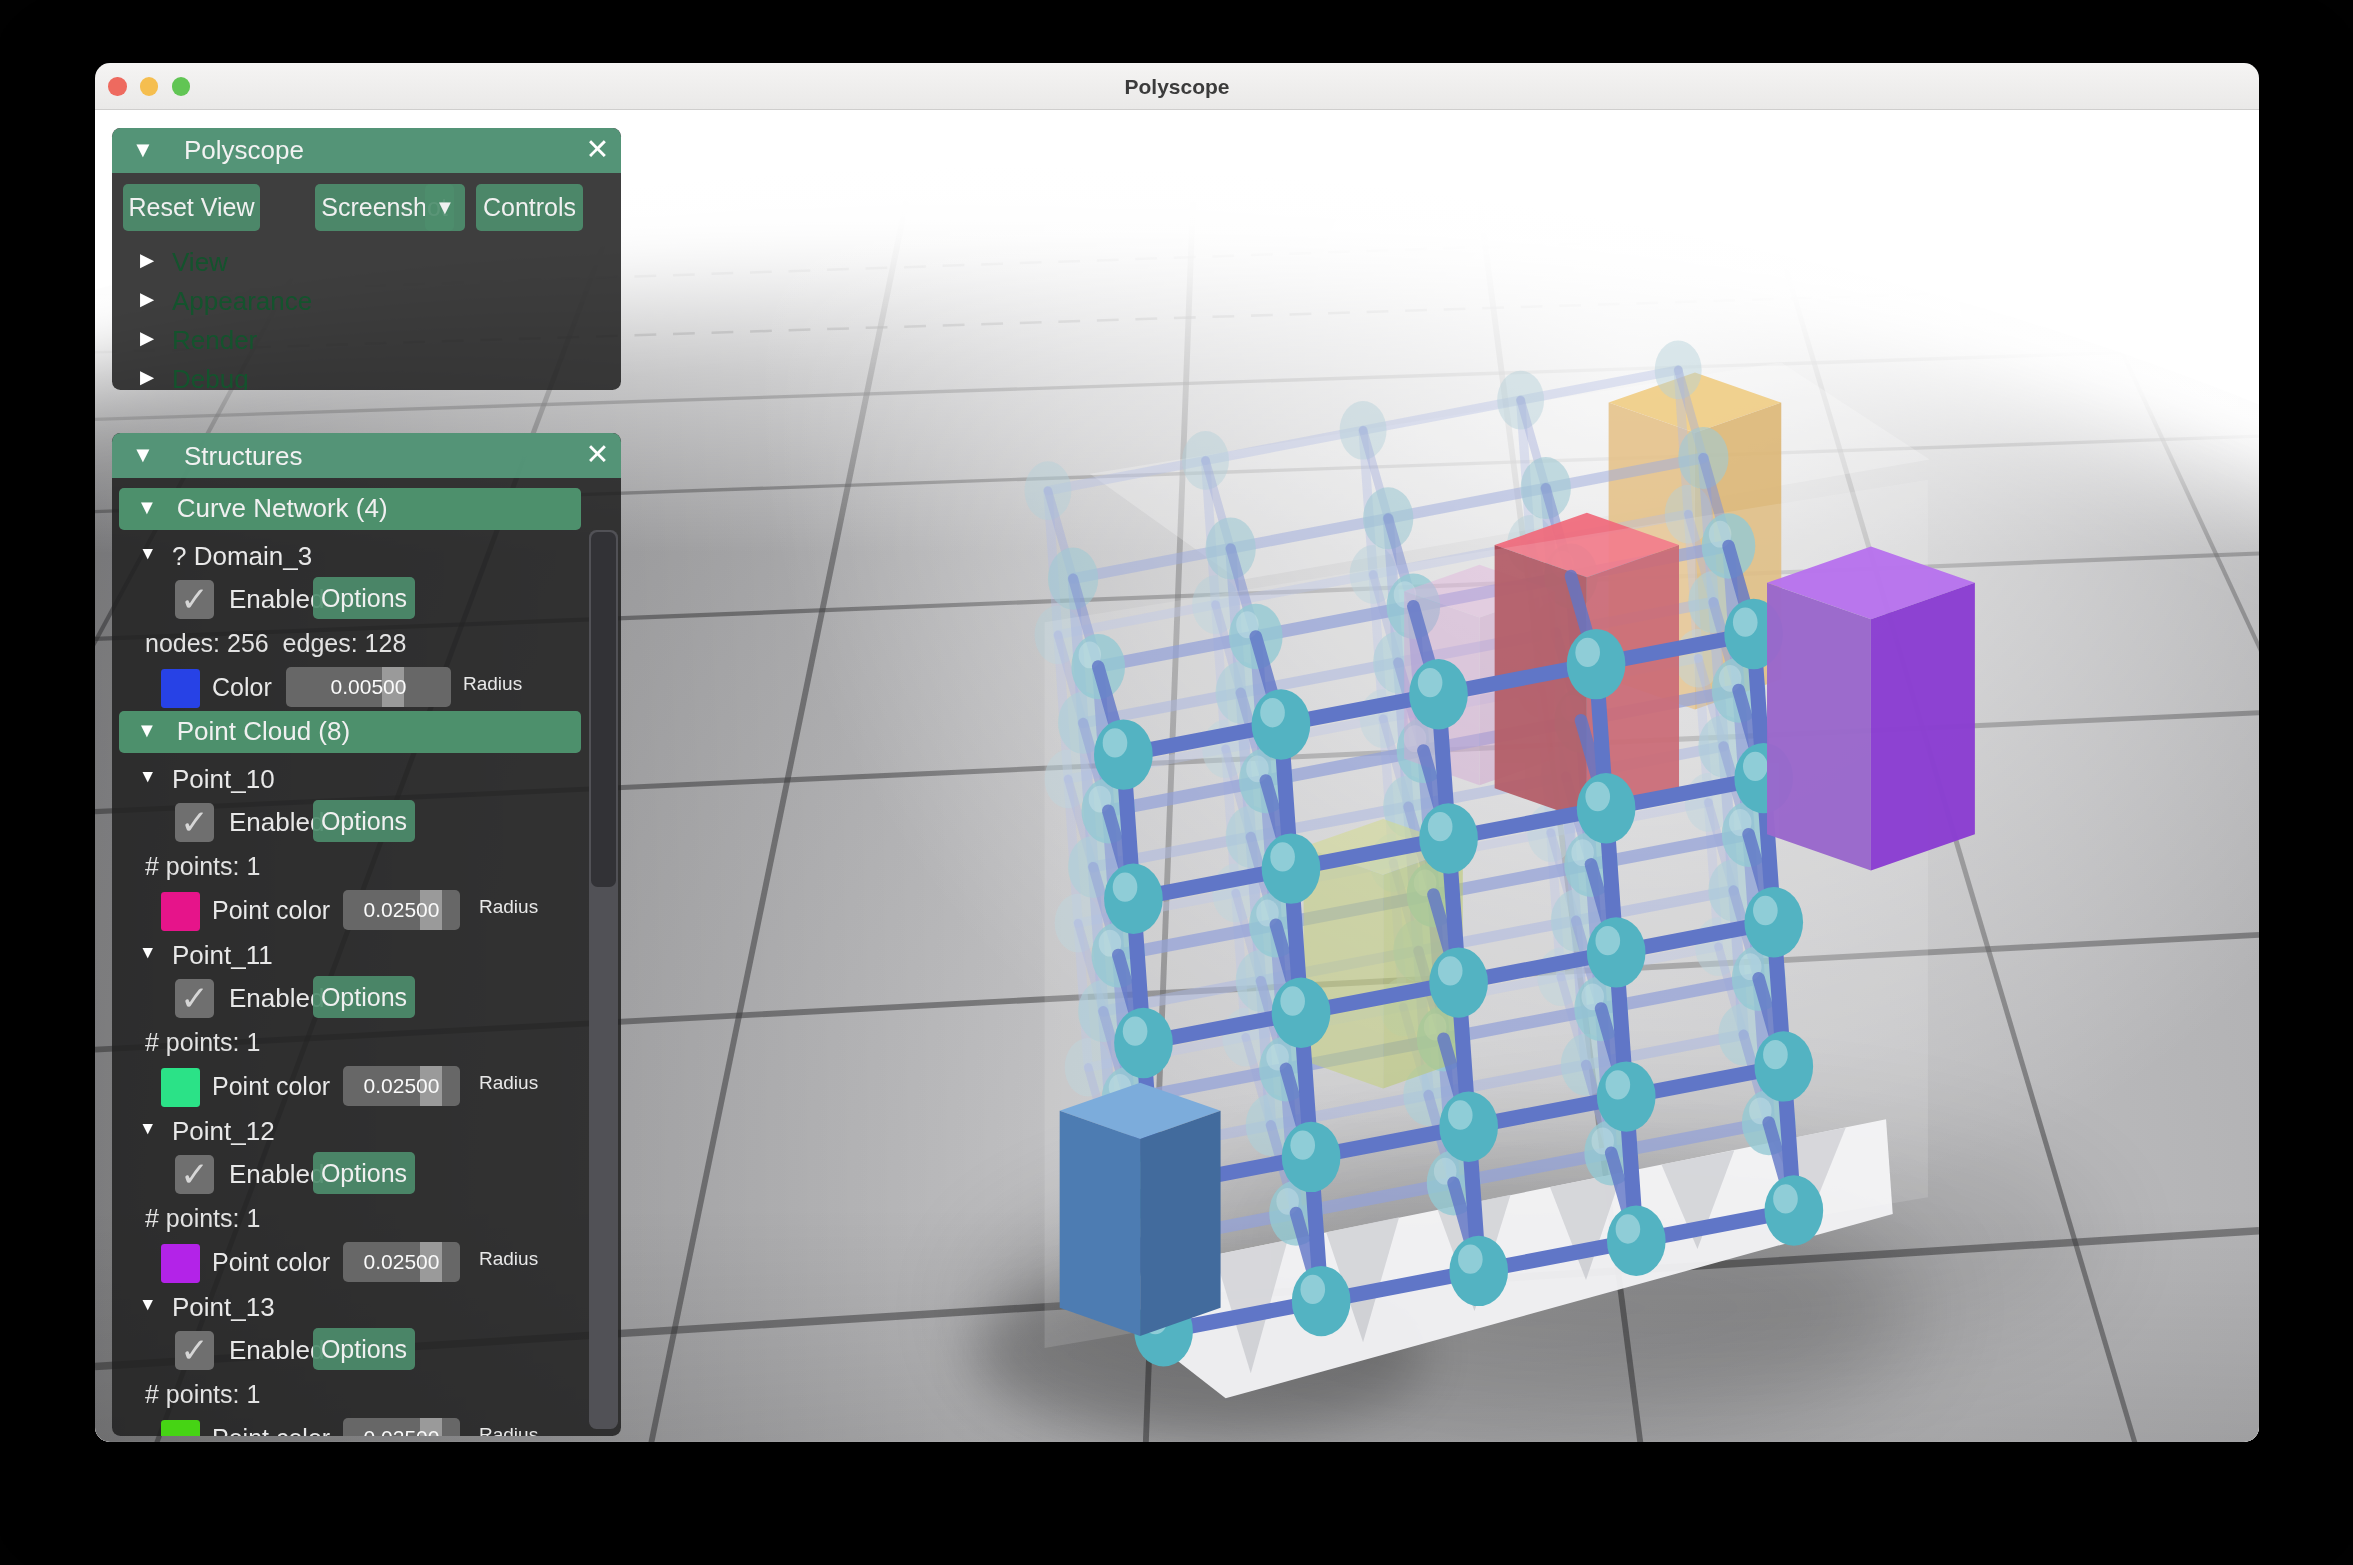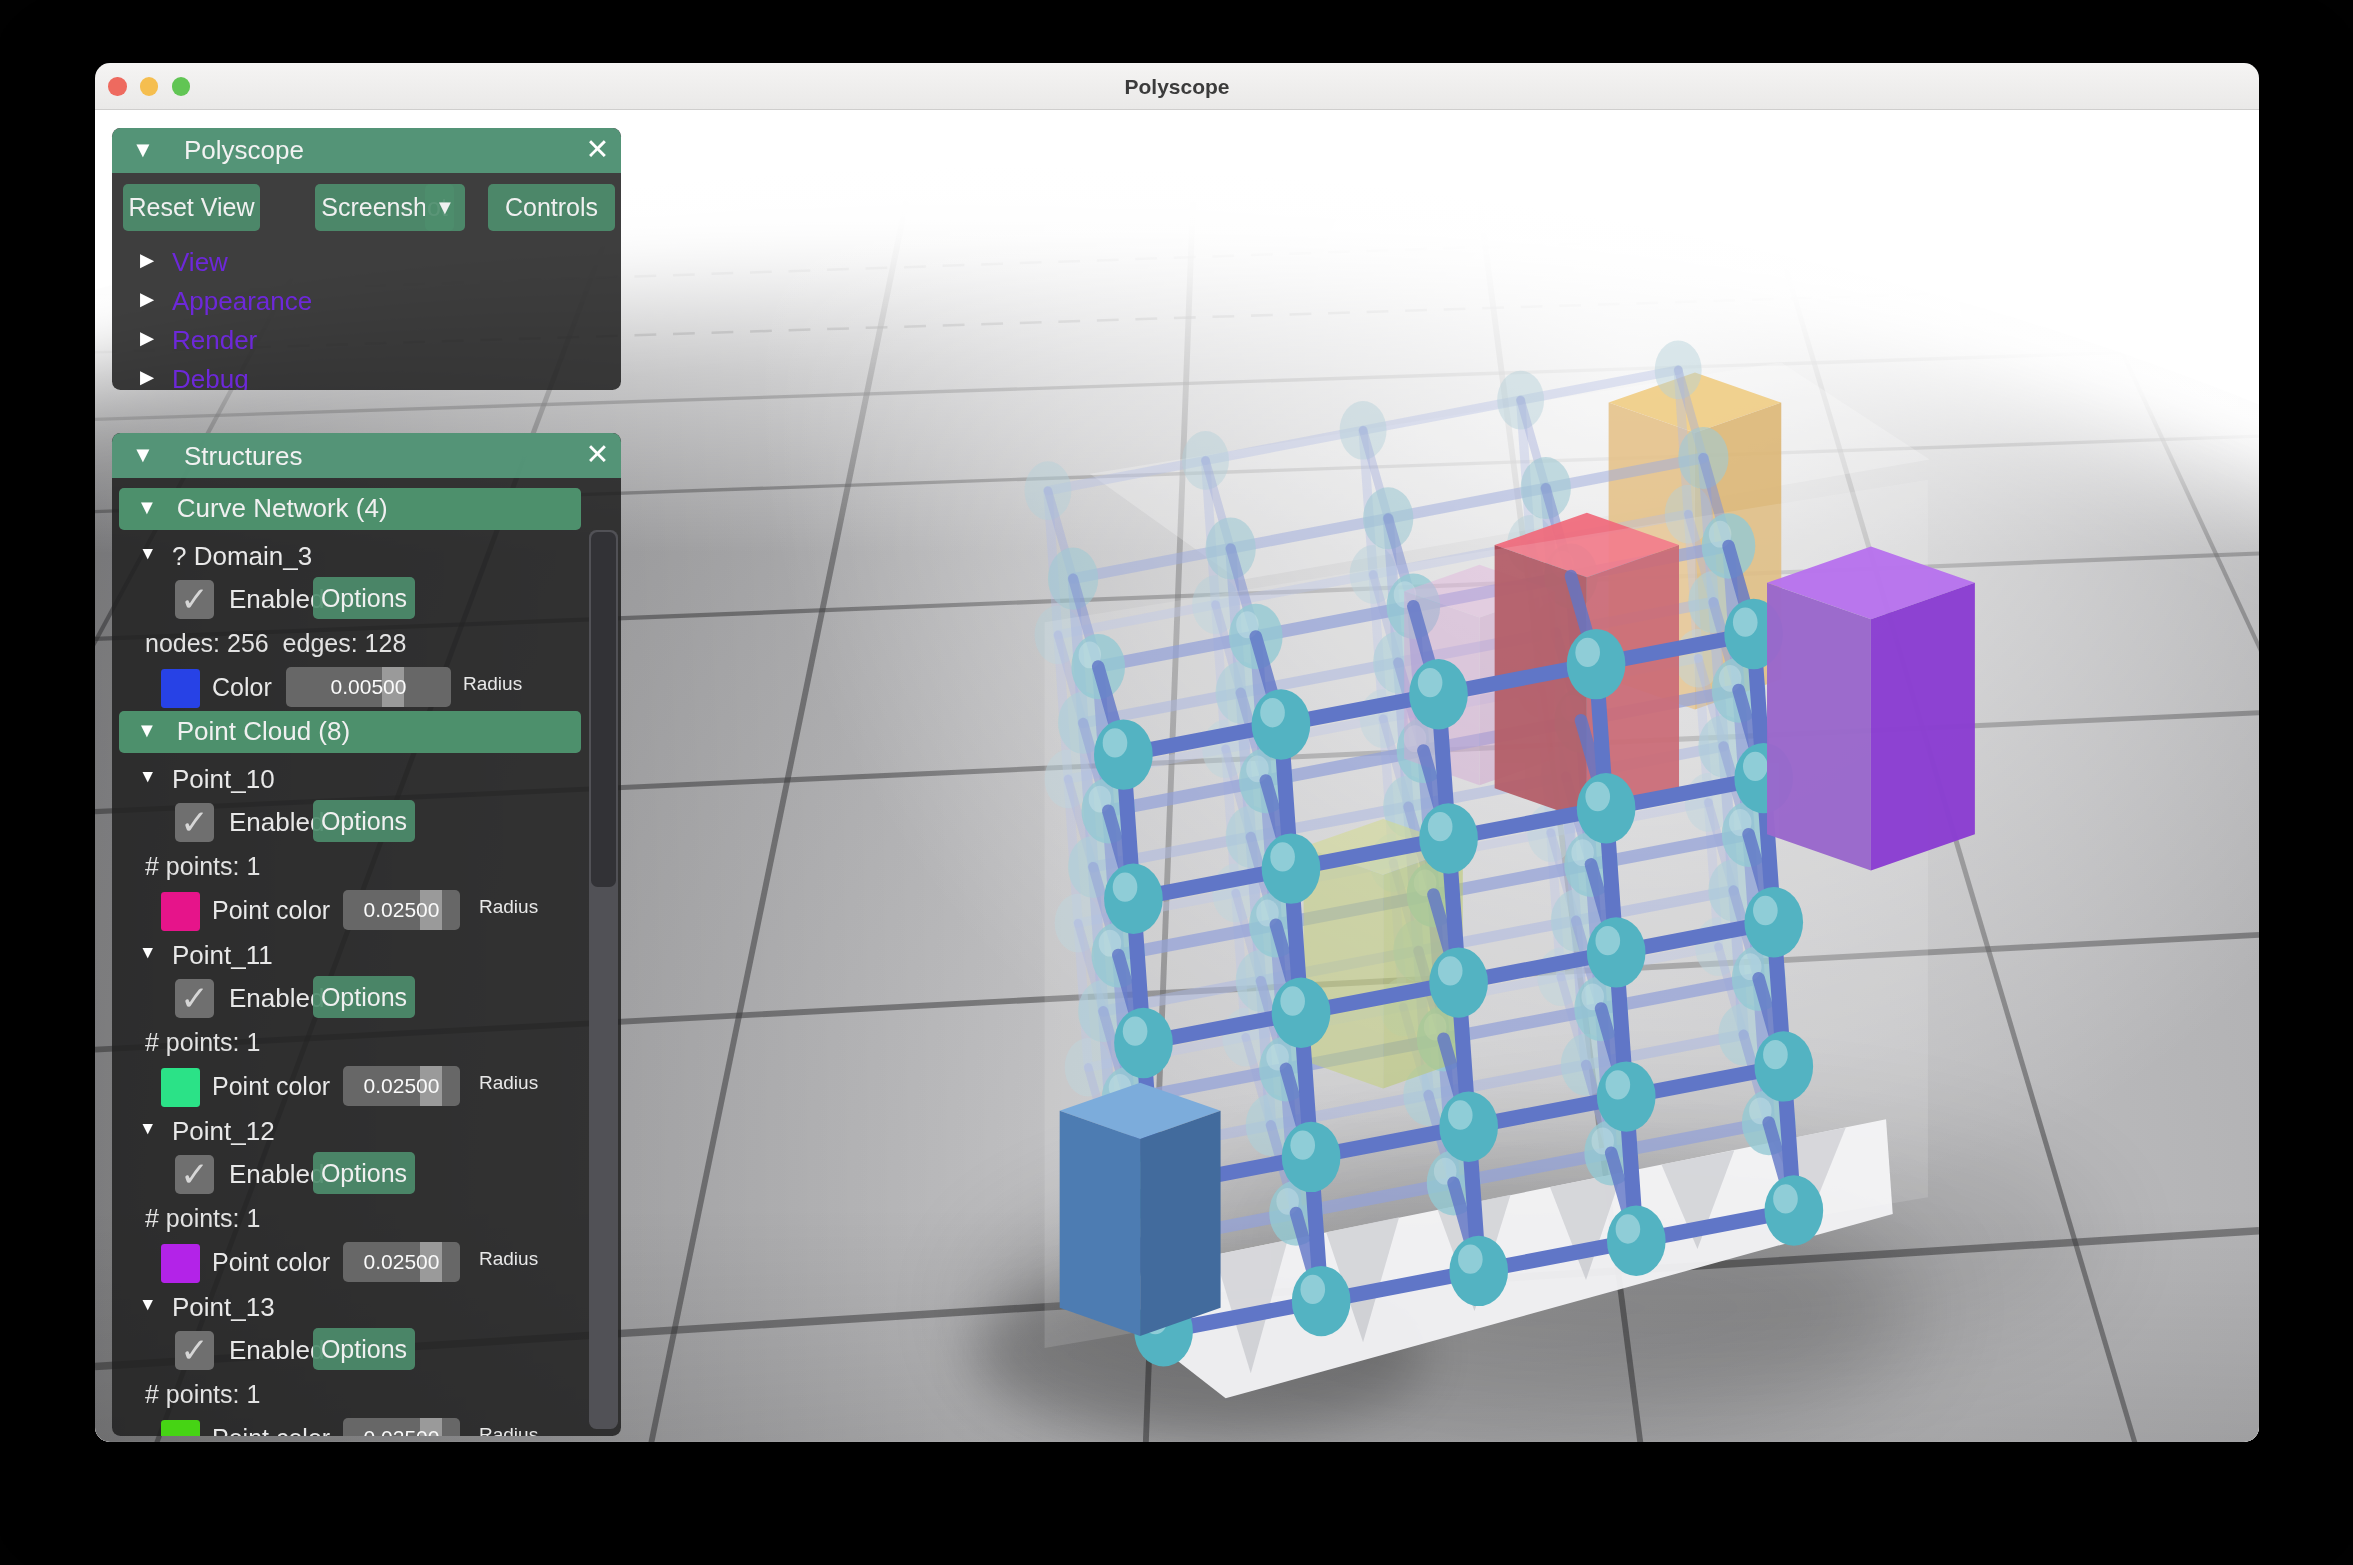--- a/index.html
+++ b/index.html
@@ -27,21 +27,21 @@
                         font-weight:400;cursor:default;}
   .p-poly{left:17px;top:17.6px;width:509px;height:262px;}
   .p-struct{left:17px;top:323px;width:509px;height:1003px;}
   .p-body{position:absolute;left:0;top:45px;right:0;bottom:0;}
 
   .btn{position:absolute;height:47px;background:rgba(77,141,108,0.92);border-radius:5px;
        color:#f0f0f0;font-size:25px;text-align:center;line-height:47px;}
   .tree-items{position:absolute;left:0;top:70px;right:0;}
   .tree-row{position:relative;height:39px;}
   .tree-row .tri{position:absolute;left:28px;top:6.7px;font-size:18.4px;color:#fff;}
-  .tree-row .lbl{position:absolute;left:60px;top:4.2px;font-size:26px;color:#6d28d9;}
+  .tree-row .lbl{position:absolute;left:60px;top:4.2px;font-size:26px;color:#14532d;}
 
   .s-content{position:absolute;left:0;top:0;right:37px;bottom:0;padding-top:10px;}
   .g-bar{position:relative;height:42px;margin:0 0 5px 6.7px;width:462px;background:rgba(79,150,112,0.95);
          border-radius:5px;}
   .g-bar .tri{position:absolute;left:18.4px;top:8.4px;font-size:20px;color:#fff;}
   .g-bar .lbl{position:absolute;left:58px;top:5px;font-size:26px;color:#f0f0f0;}
   .r-title{position:relative;height:42px;}
   .r-title .tri{position:absolute;left:27px;top:8.4px;font-size:17.6px;color:#fff;}
   .r-title .lbl{position:absolute;left:60px;top:5.9px;font-size:26px;color:#e8e8e8;}
   .r-en{position:relative;height:45px;}
@@ -609,21 +609,21 @@
       <section class="panel p-poly">
         <div class="panel-header">
           <span class="tri">▼</span>
           <span class="ptitle">Polyscope</span>
           <span class="closex">✕</span>
         </div>
         <div class="p-body">
           <div class="btn" style="left:11px;top:11.7px;width:137px;">Reset View</div>
           <div class="btn" style="left:163px;top:11.7px;width:139px;margin-left:40px;">Screenshot</div>
           <div class="btn" style="left:313px;top:11.7px;width:40px;font-size:20px;">▼</div>
-          <div class="btn" style="left:376px;top:11.7px;width:127px;">Controls</div>
+          <div class="btn" style="left:364px;top:11.7px;width:107px;">Controls</div>
           <div class="tree-items" id="poly-sections">
               <div class="tree-row">
                 <span class="tri">▶</span>
                 <span class="lbl">View</span>
               </div>
               <div class="tree-row">
                 <span class="tri">▶</span>
                 <span class="lbl">Appearance</span>
               </div>
               <div class="tree-row">

